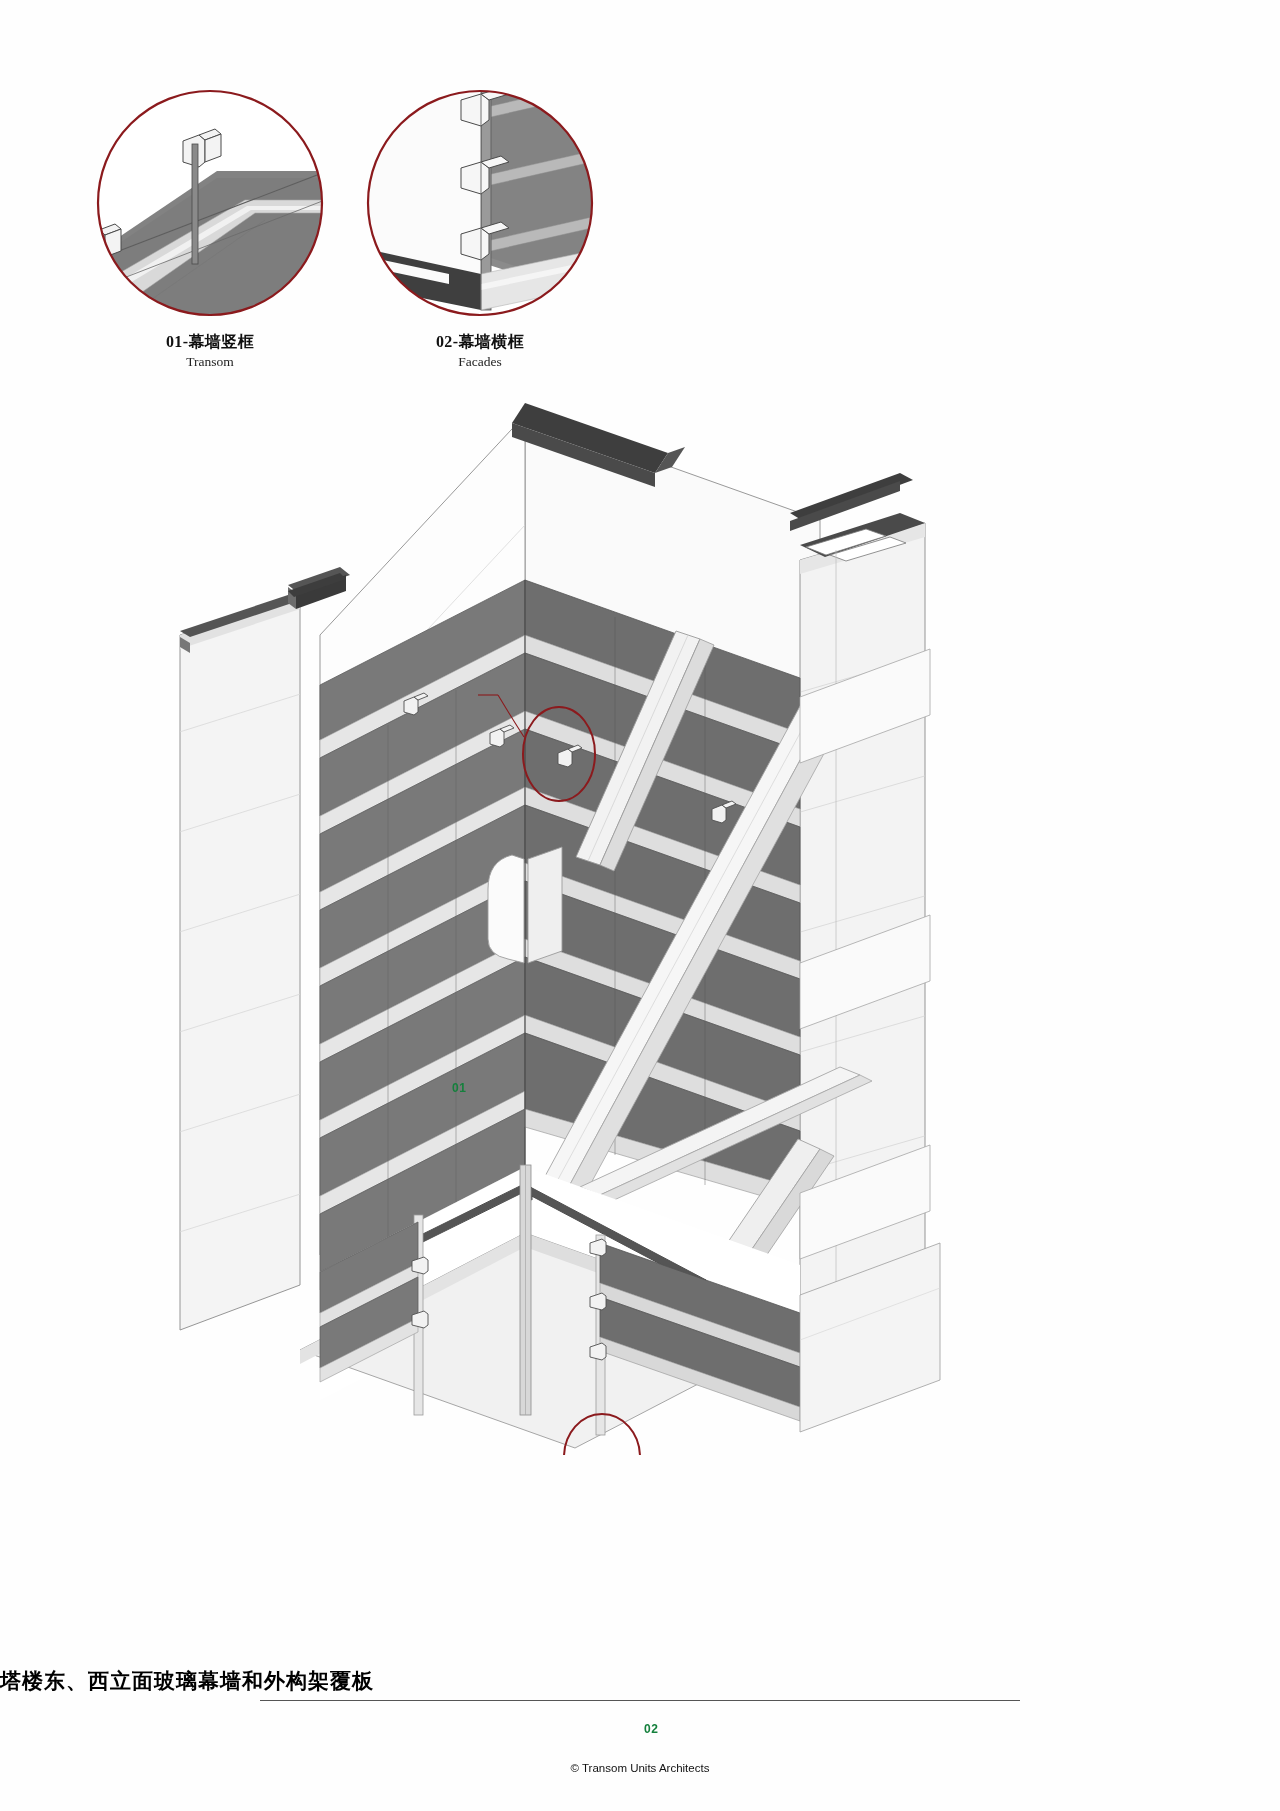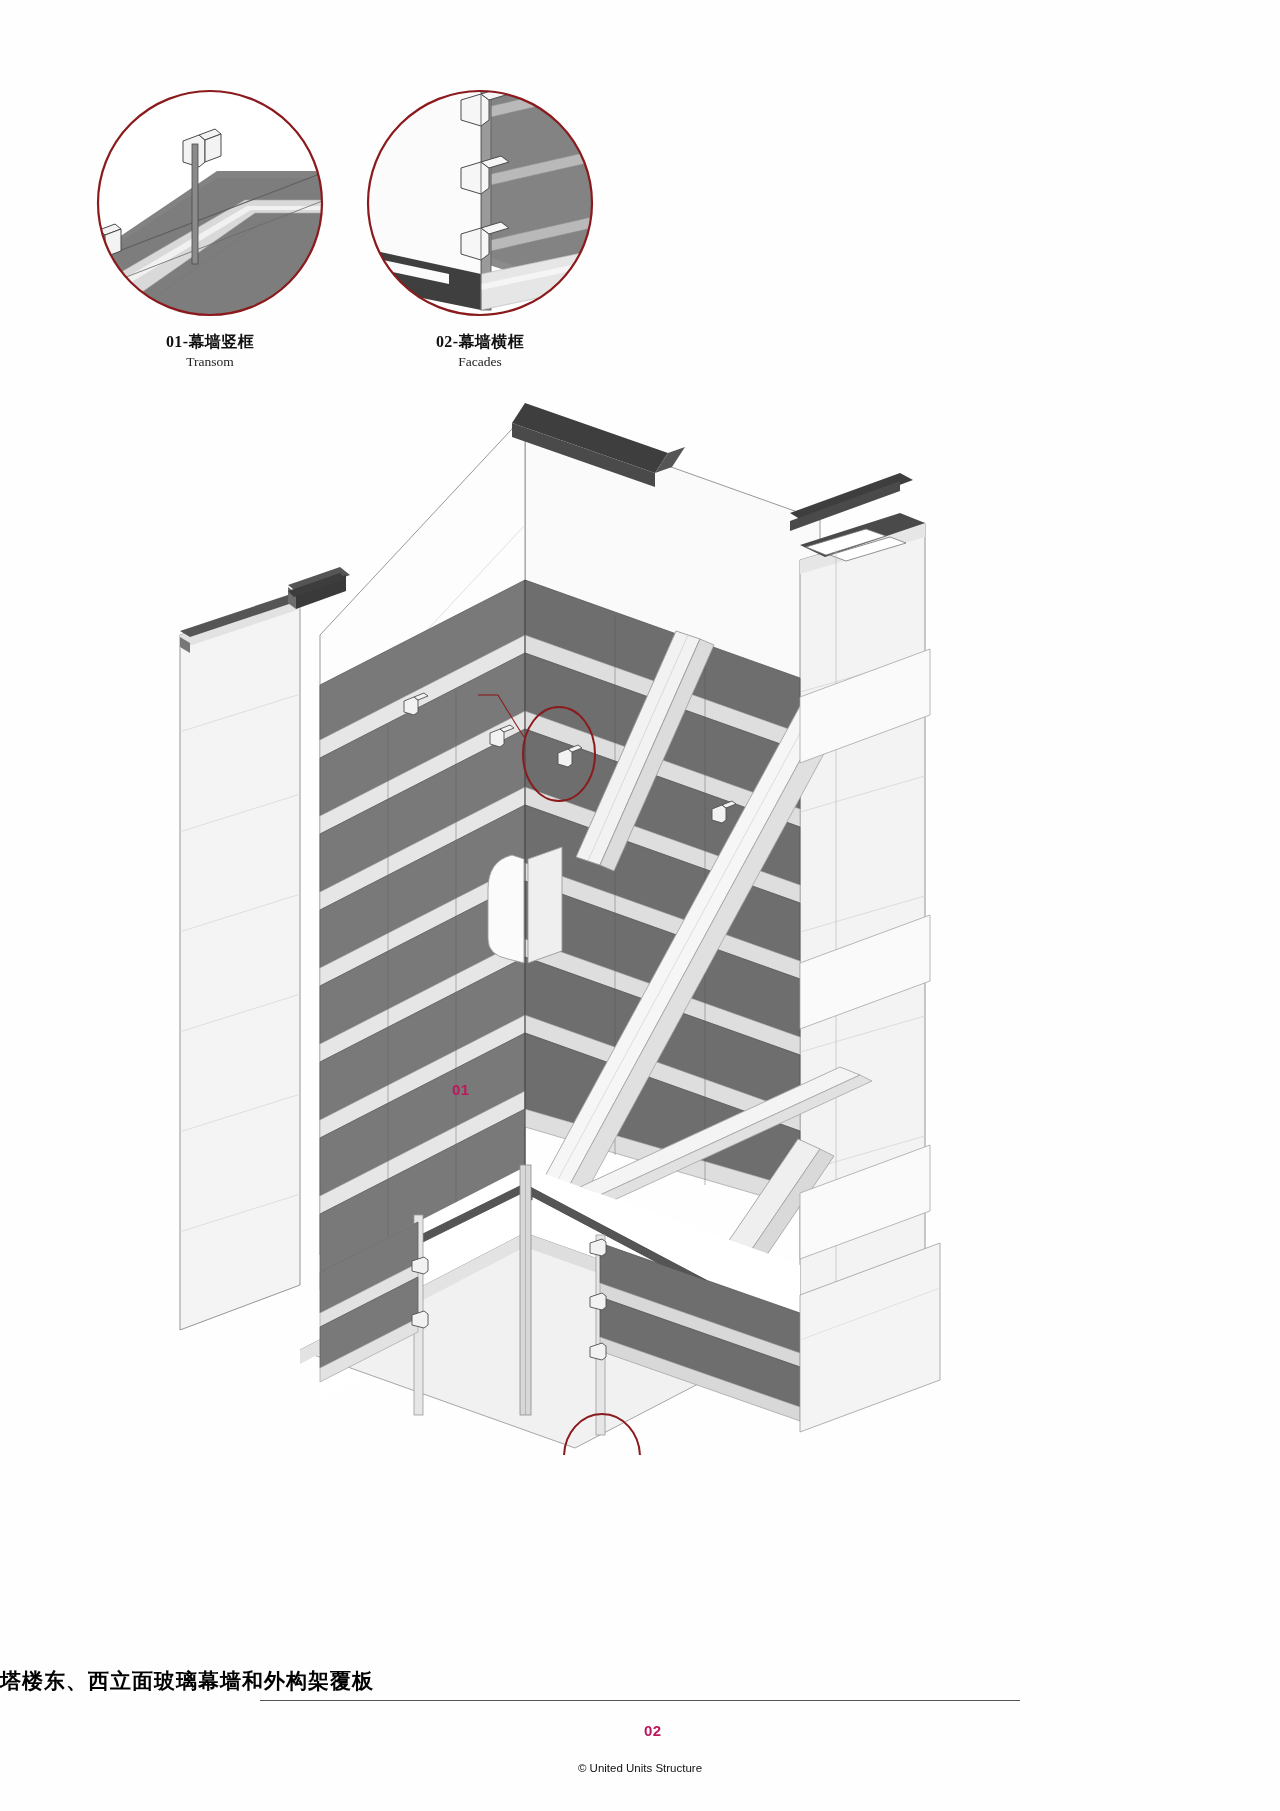--- a/index.html
+++ b/index.html
@@ -69,23 +69,23 @@
     position: absolute;
     left: 0;
     top: 395px;
     width: 1280px;
     height: 1060px;
   }
   .axon-wrap svg { display: block; }
 
   .callout-num {
     position: absolute;
-    font-size: 15px;
+    font-size: 12px;
     font-weight: bold;
-    color: #be185d;
+    color: #15803d;
     letter-spacing: 0.5px;
   }
   .callout-01 { left: 452px; top: 686px; }
   .callout-02 { left: 644px; top: 1327px; }
 
   
   .caption {
     position: absolute;
     left: 0;
     top: 1668px;
@@ -479,15 +479,15 @@
 
     <span class="callout-num callout-01">01</span>
     <span class="callout-num callout-02">02</span>
   </div>
 
   <div class="caption">
     <div class="caption-cn">塔楼东、西立面玻璃幕墙和外构架覆板</div>
     <div class="caption-rule"></div>
   </div>
 
-  <div class="credit">© United Units Structure</div>
+  <div class="credit">© Transom Units Architects</div>
 
 </div>
 
 </body></html>

